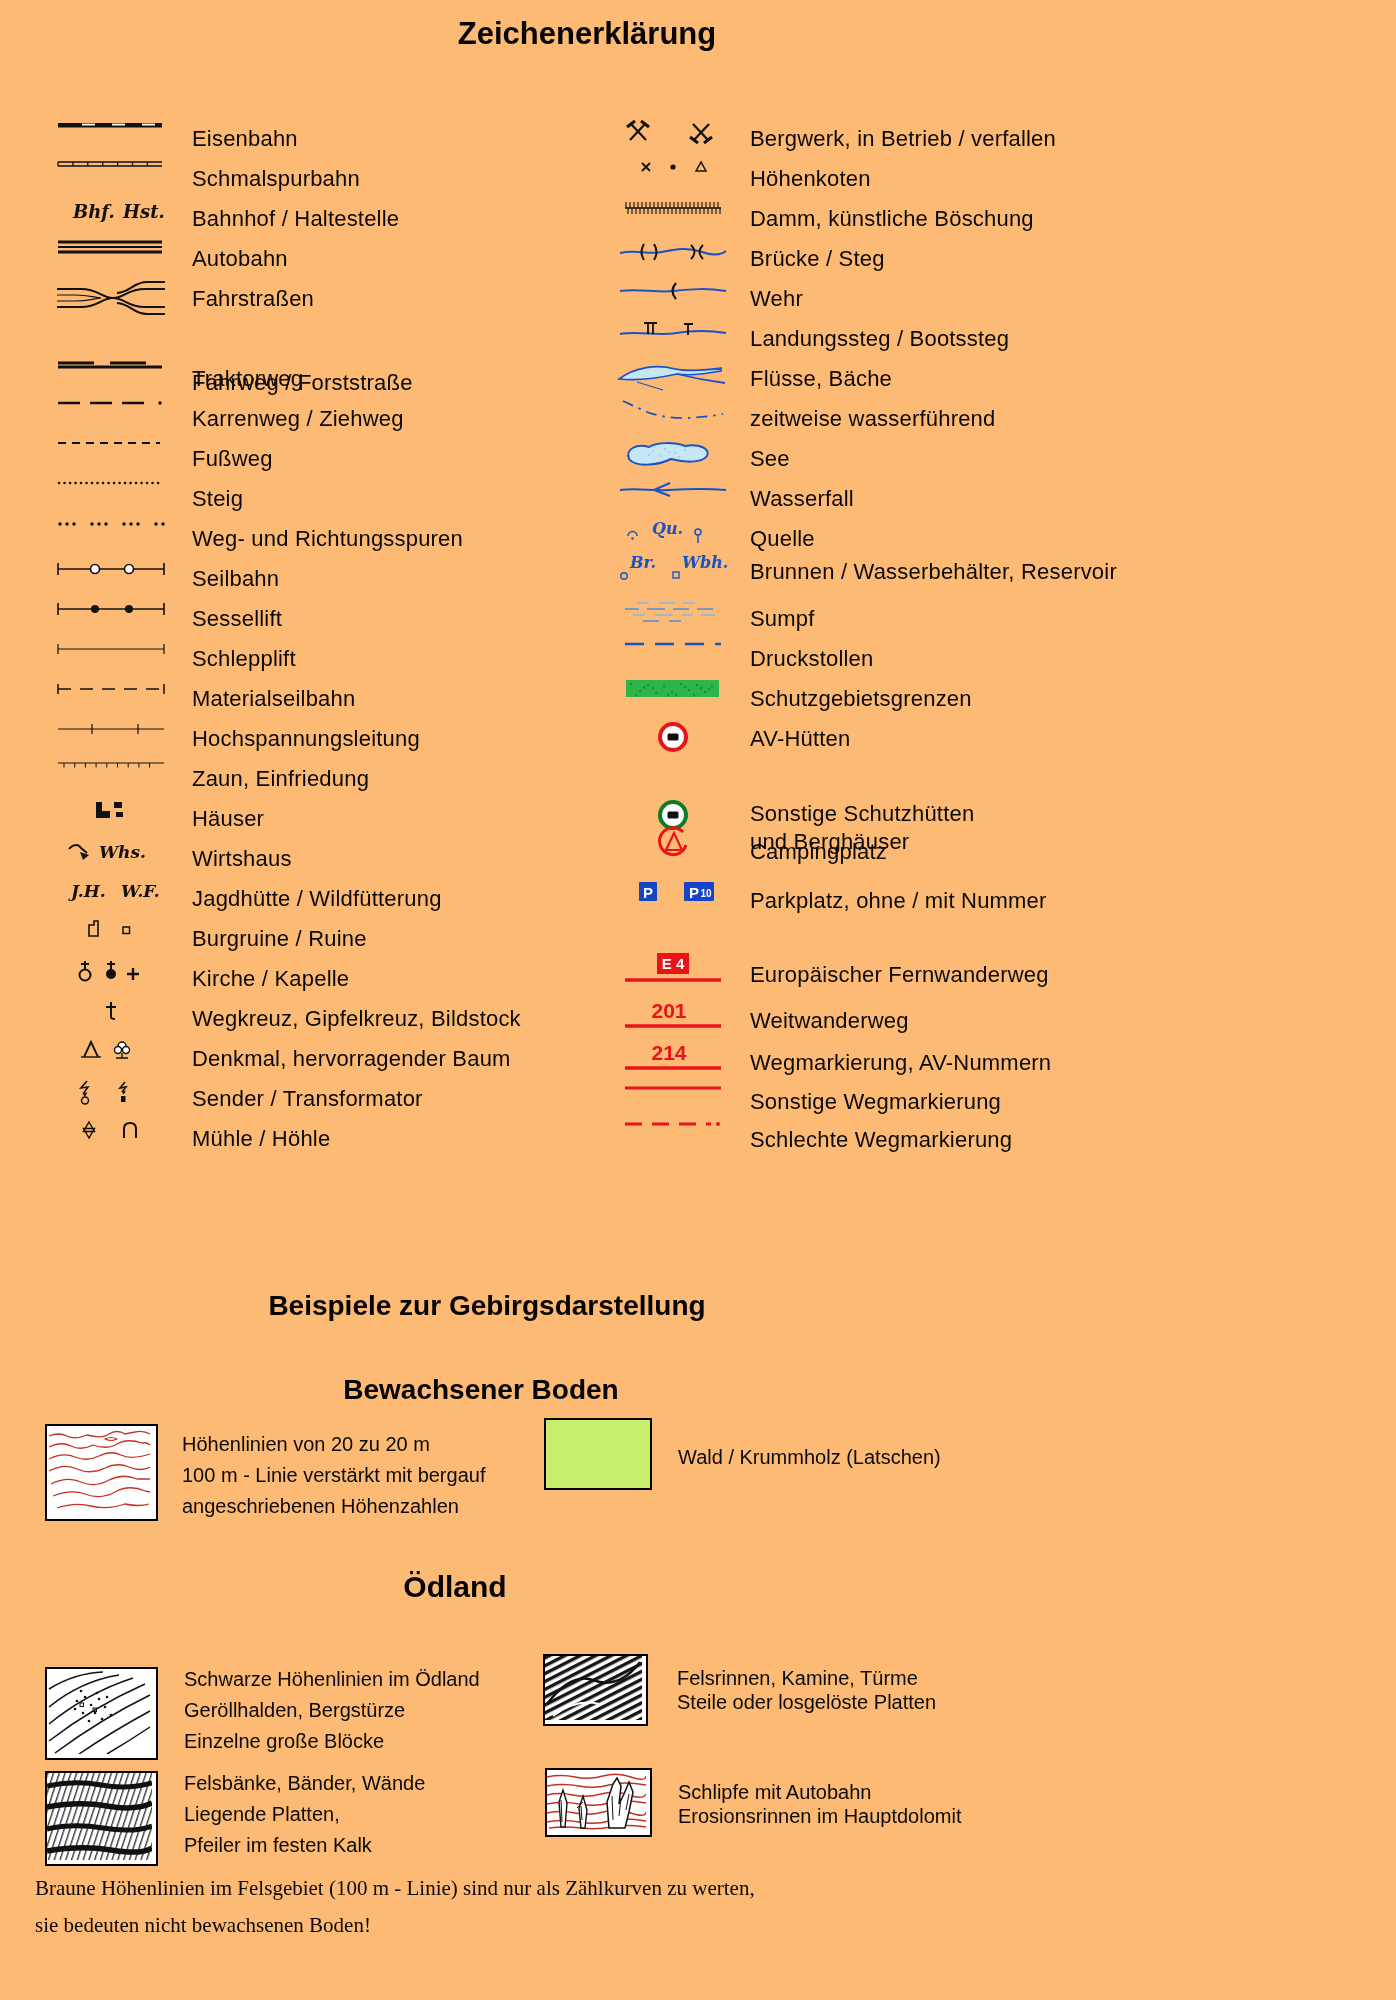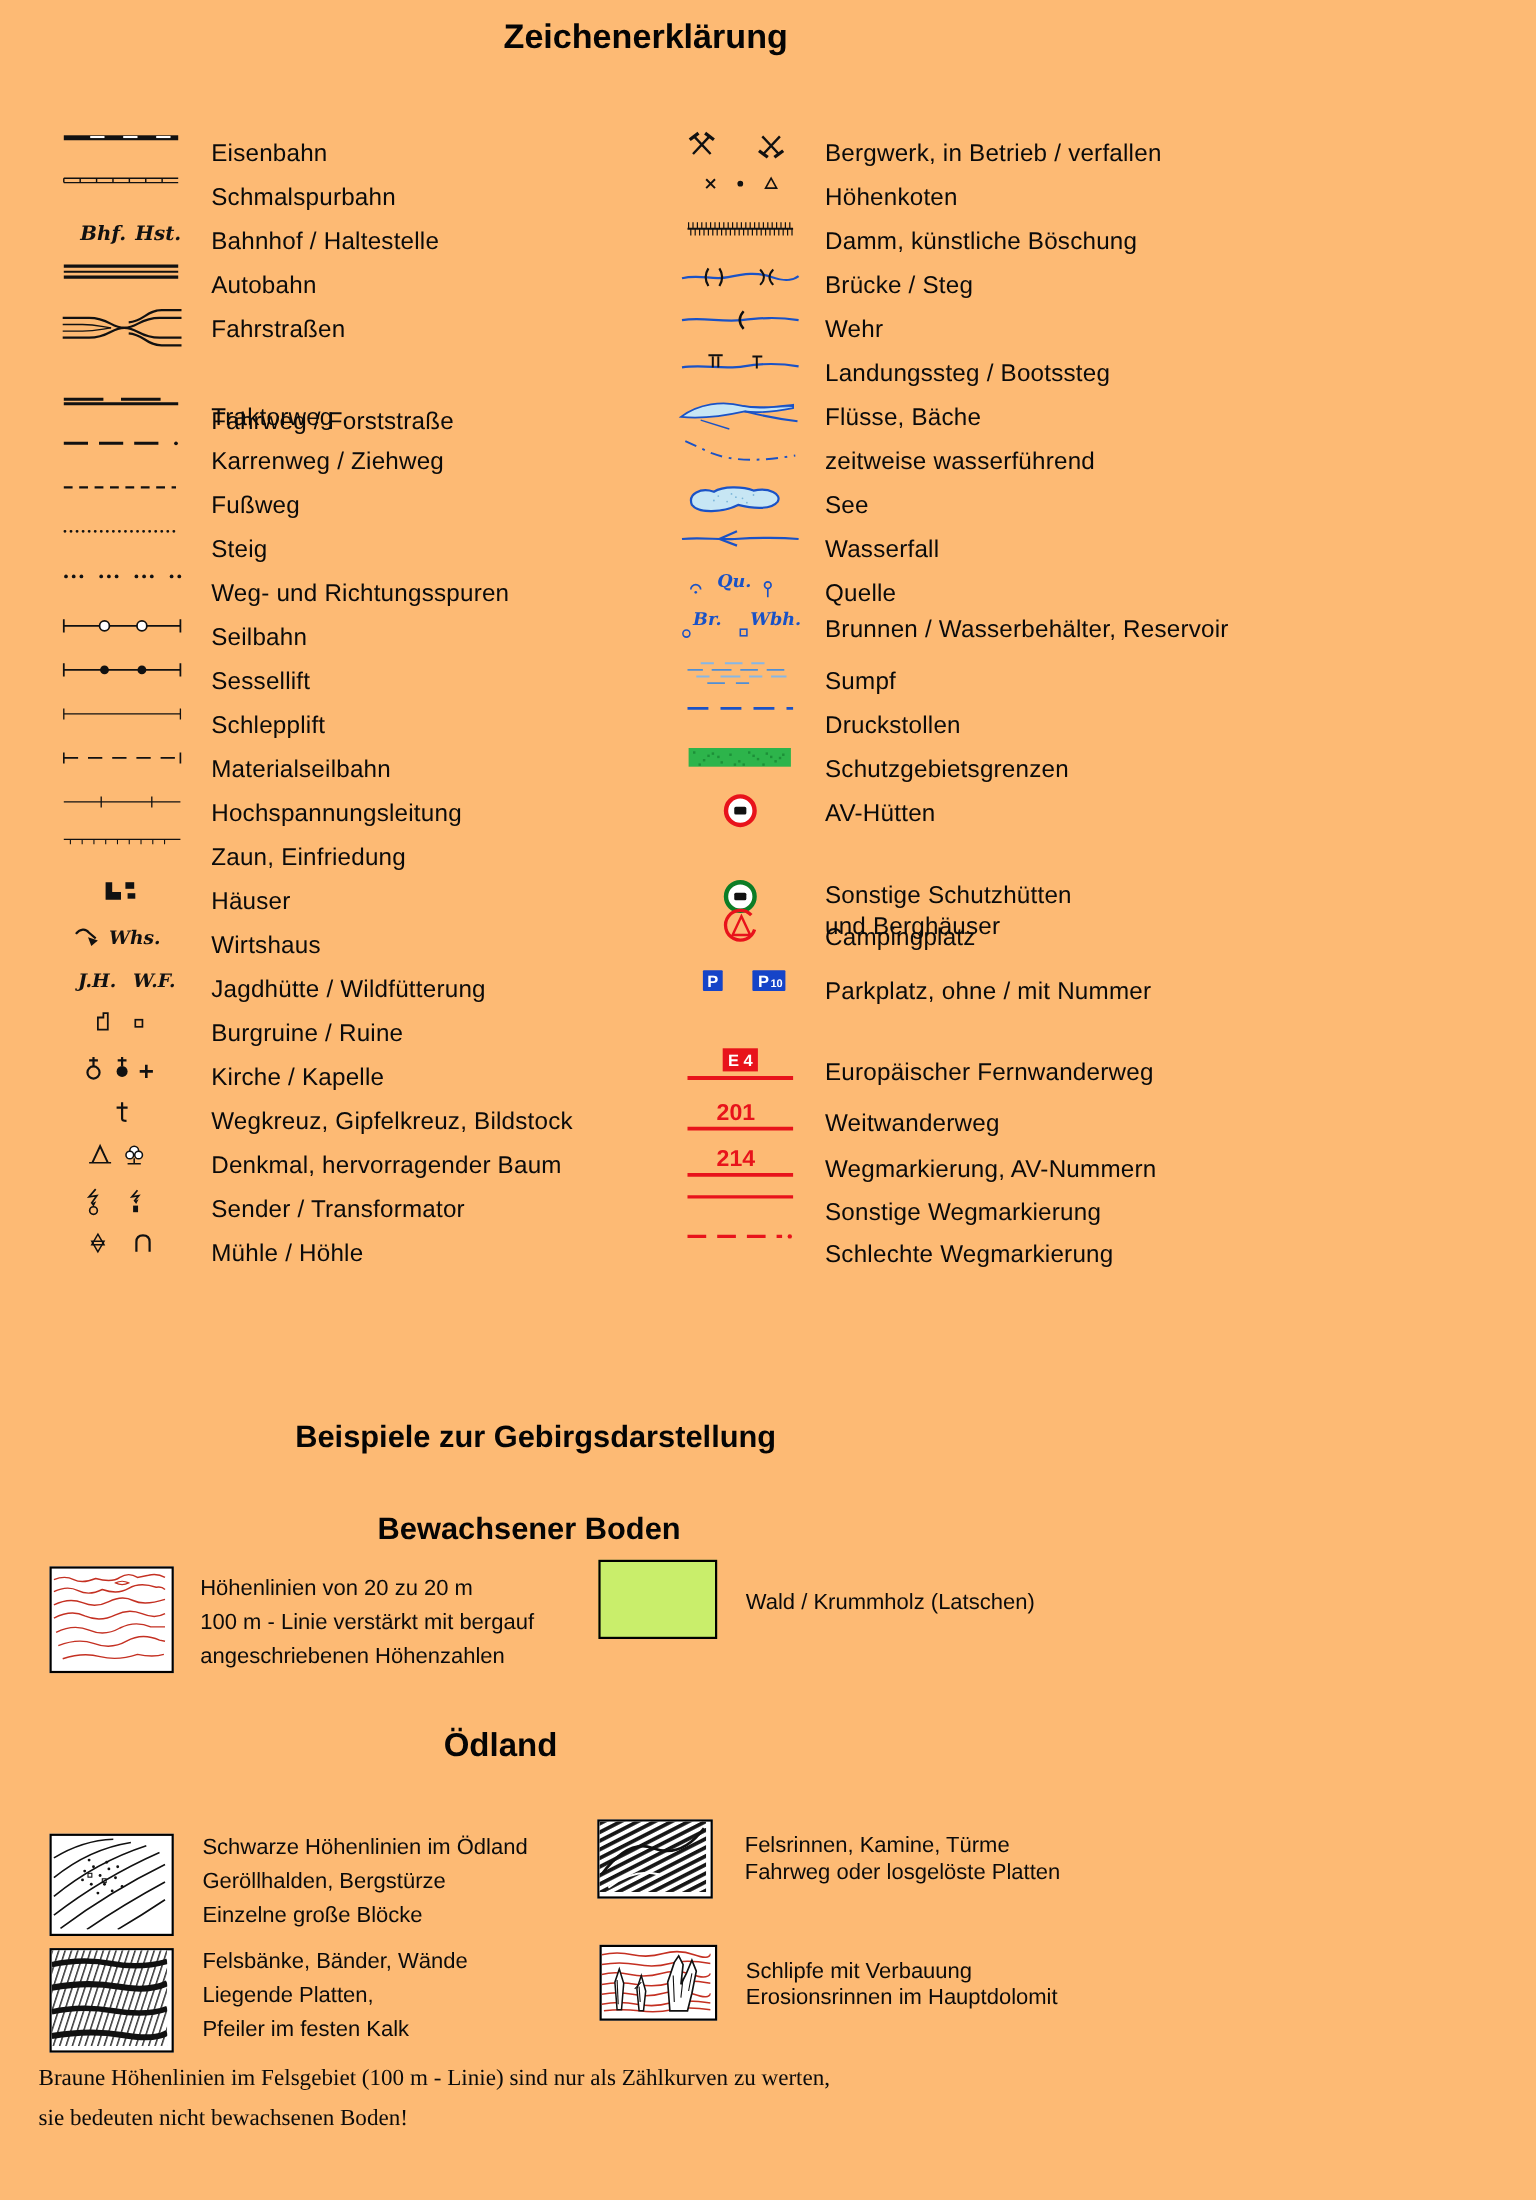--- a/index.html
+++ b/index.html
@@ -618,21 +618,21 @@
             <rect width="3.4" height="7" fill="#161616"></rect>
           </pattern>
         </defs>
   <rect width="97" height="64" fill="url(#prock)"></rect>
         <path d="M2,48 Q26,16 48,24 Q74,34 95,6" stroke="#111111" stroke-width="2.5" fill="none"></path>
         <path d="M8,60 Q32,42 54,48" stroke="#ffffff" stroke-width="2" fill="none"></path>
       </svg>
     </div>
   <div class="stext tight" style="left:677px;top:1666px;">
     <div>Felsrinnen, Kamine, Türme</div>
-    <div>Fahrweg oder losgelöste Platten</div>
+    <div>Steile oder losgelöste Platten</div>
   </div>
   <div class="sbox" id="box-rockbands" style="left:45px;top:1771px;width:109px;height:91px;">
       <svg width="105" height="87" viewBox="0 0 105 87">
         <defs>
           <pattern id="pfine" width="5.5" height="5.5" patternUnits="userSpaceOnUse" patternTransform="rotate(18)">
    <rect width="5.5" height="5.5" fill="#fff"></rect>
             <rect width="1.4" height="5.5" fill="#3a3a3a"></rect>
           </pattern>
         </defs>
   <rect width="105" height="87" fill="url(#pfine)"></rect>
@@ -658,20 +658,20 @@
         <path d="M2,58 Q18,56 34,58 T64,57 T99,57" stroke="#c43022" stroke-width="1.4" fill="none"></path>
         <path d="M14,57 L12,32 L16,20 L20,33 L18,57 Z" fill="#fff" stroke="#111111" stroke-width="1.4"></path>
         <path d="M15,52 L14,30" stroke="#111111" stroke-width="1" fill="none"></path>
         <path d="M34,58 L32,38 L36,26 L40,40 L38,58 Z" fill="#fff" stroke="#111111" stroke-width="1.4"></path>
         <path d="M36,32 L30,38 M35,50 L34,36" stroke="#111111" stroke-width="1" fill="none"></path>
         <path d="M62,58 L60,32 L66,14 L70,8 L74,16 L72,34 L77,24 L82,12 L86,22 L82,42 L78,58 Z" fill="#fff" stroke="#111111" stroke-width="1.5"></path>
         <path d="M66,50 L65,26 M72,46 L74,28 M79,40 L82,24" stroke="#111111" stroke-width="1" fill="none"></path>
       </svg>
     </div>
   <div class="stext tight" style="left:678px;top:1780px;">
-    <div>Schlipfe mit Verbauung</div>
+    <div>Schlipfe mit Autobahn</div>
     <div>Erosionsrinnen im Hauptdolomit</div>
   </div>
 
   <div class="note" style="top:1876px;">Braune Höhenlinien im Felsgebiet (100 m - Linie) sind nur als Zählkurven zu werten,</div>
   <div class="note" style="top:1913px;">sie bedeuten nicht bewachsenen Boden!</div>
 
 </div>
 
 </body></html>

